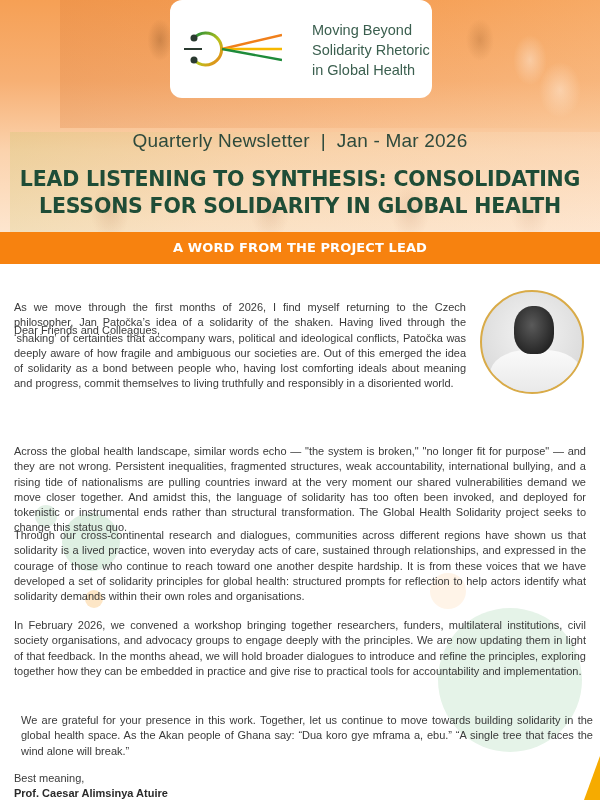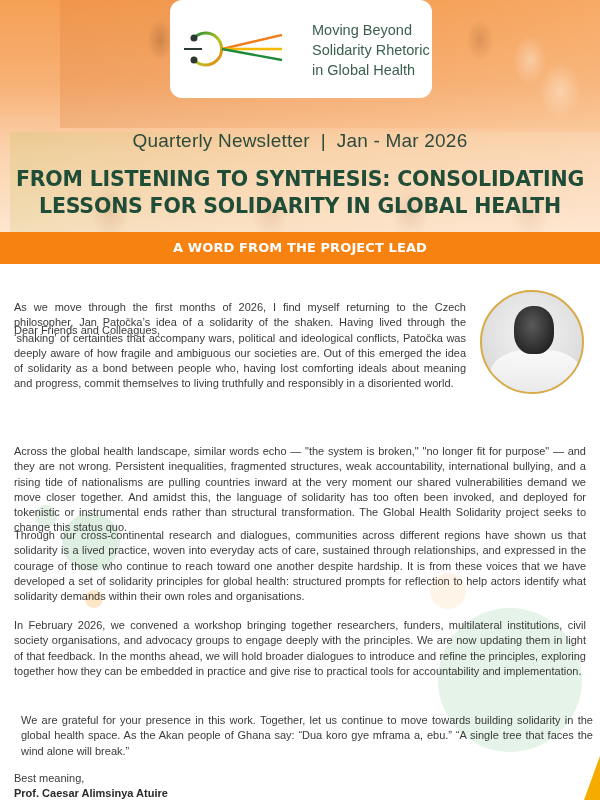--- a/index.html
+++ b/index.html
@@ -123,21 +123,21 @@
     </svg>
     <div class="logo-text">
       <div>Moving Beyond</div>
       <div>Solidarity Rhetoric</div>
       <div>in Global Health</div>
     </div>
   </div>
 
   <div class="subtitle" style="white-space:pre;">Quarterly Newsletter  |  Jan - Mar 2026</div>
   <div class="title">
-    <div>FROM LISTENING TO SYNTHESIS: CONSOLIDATING</div>
+    <div>LEAD LISTENING TO SYNTHESIS: CONSOLIDATING</div>
     <div>LESSONS FOR SOLIDARITY IN GLOBAL HEALTH</div>
   </div>
 </div>
 
 <div class="banner">A WORD FROM THE PROJECT LEAD</div>
 
 <div class="deco deco-g1"></div>
 <div class="deco deco-g2"></div>
 <div class="deco deco-o1"></div>
 <div class="deco deco-o2"></div>

